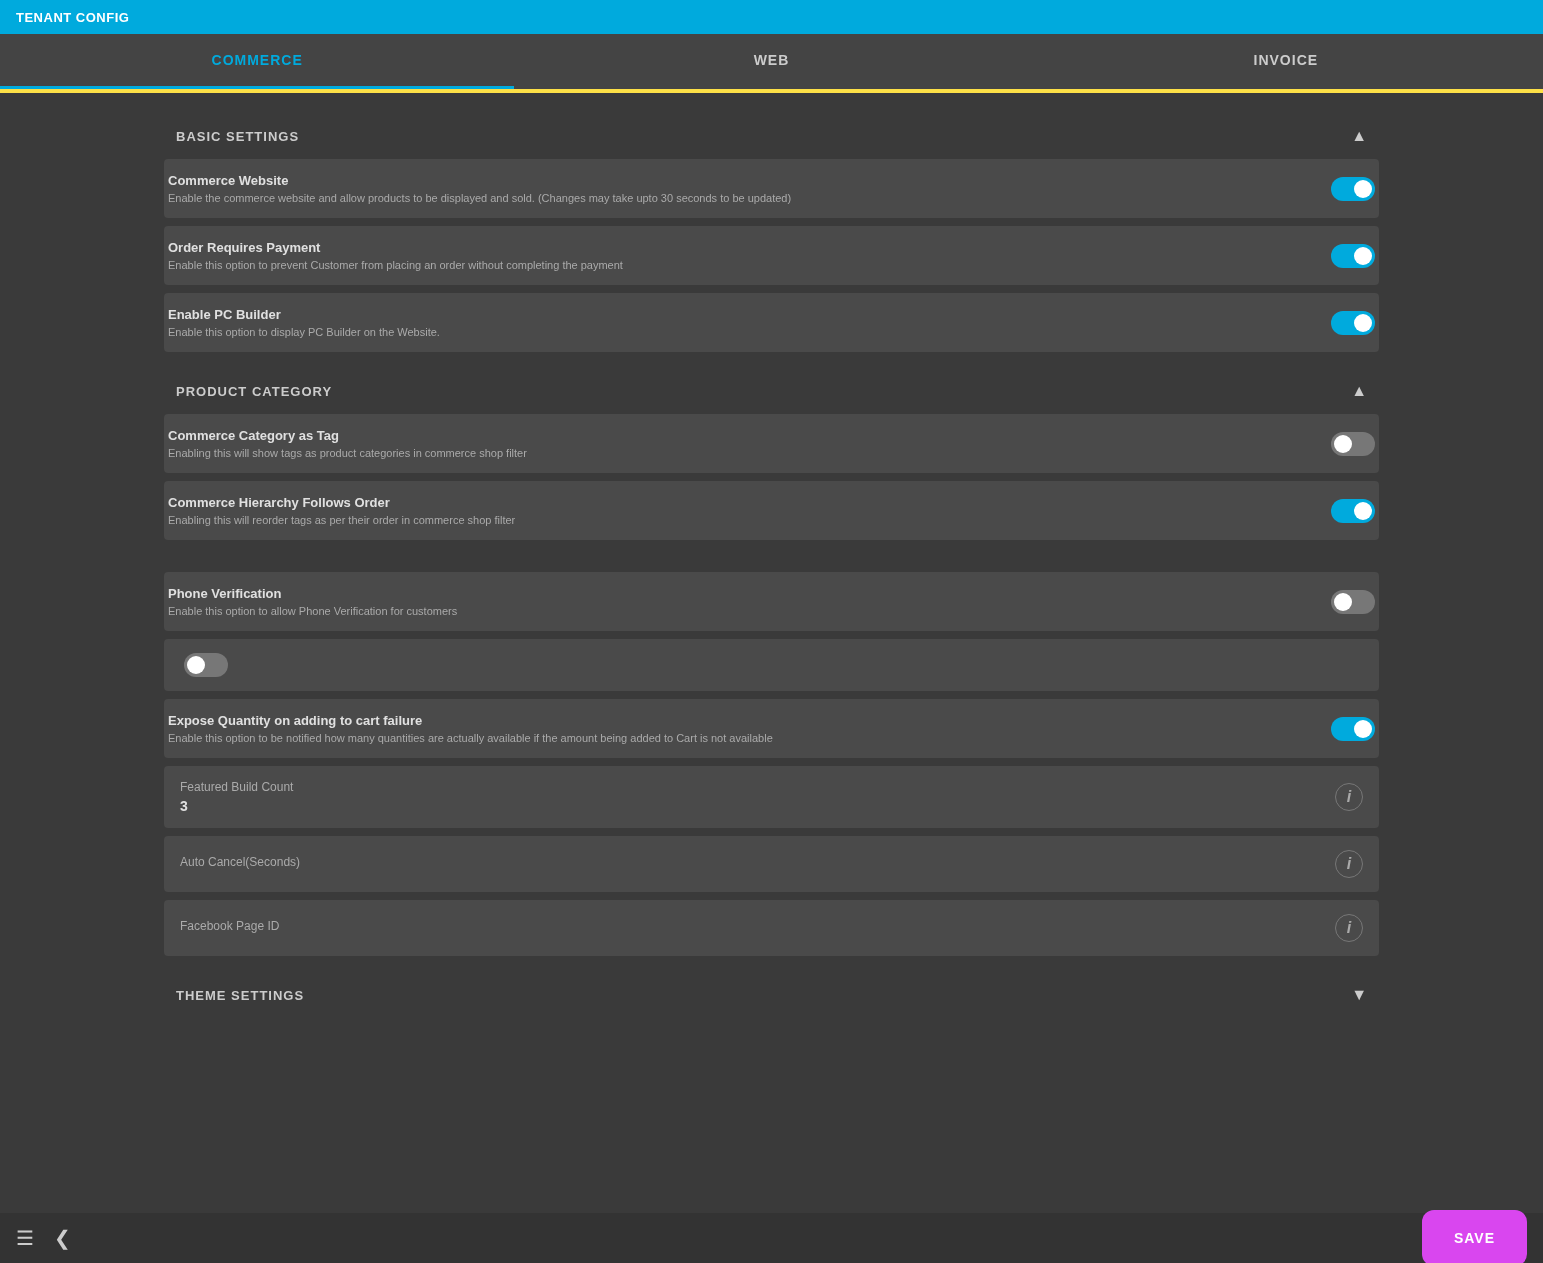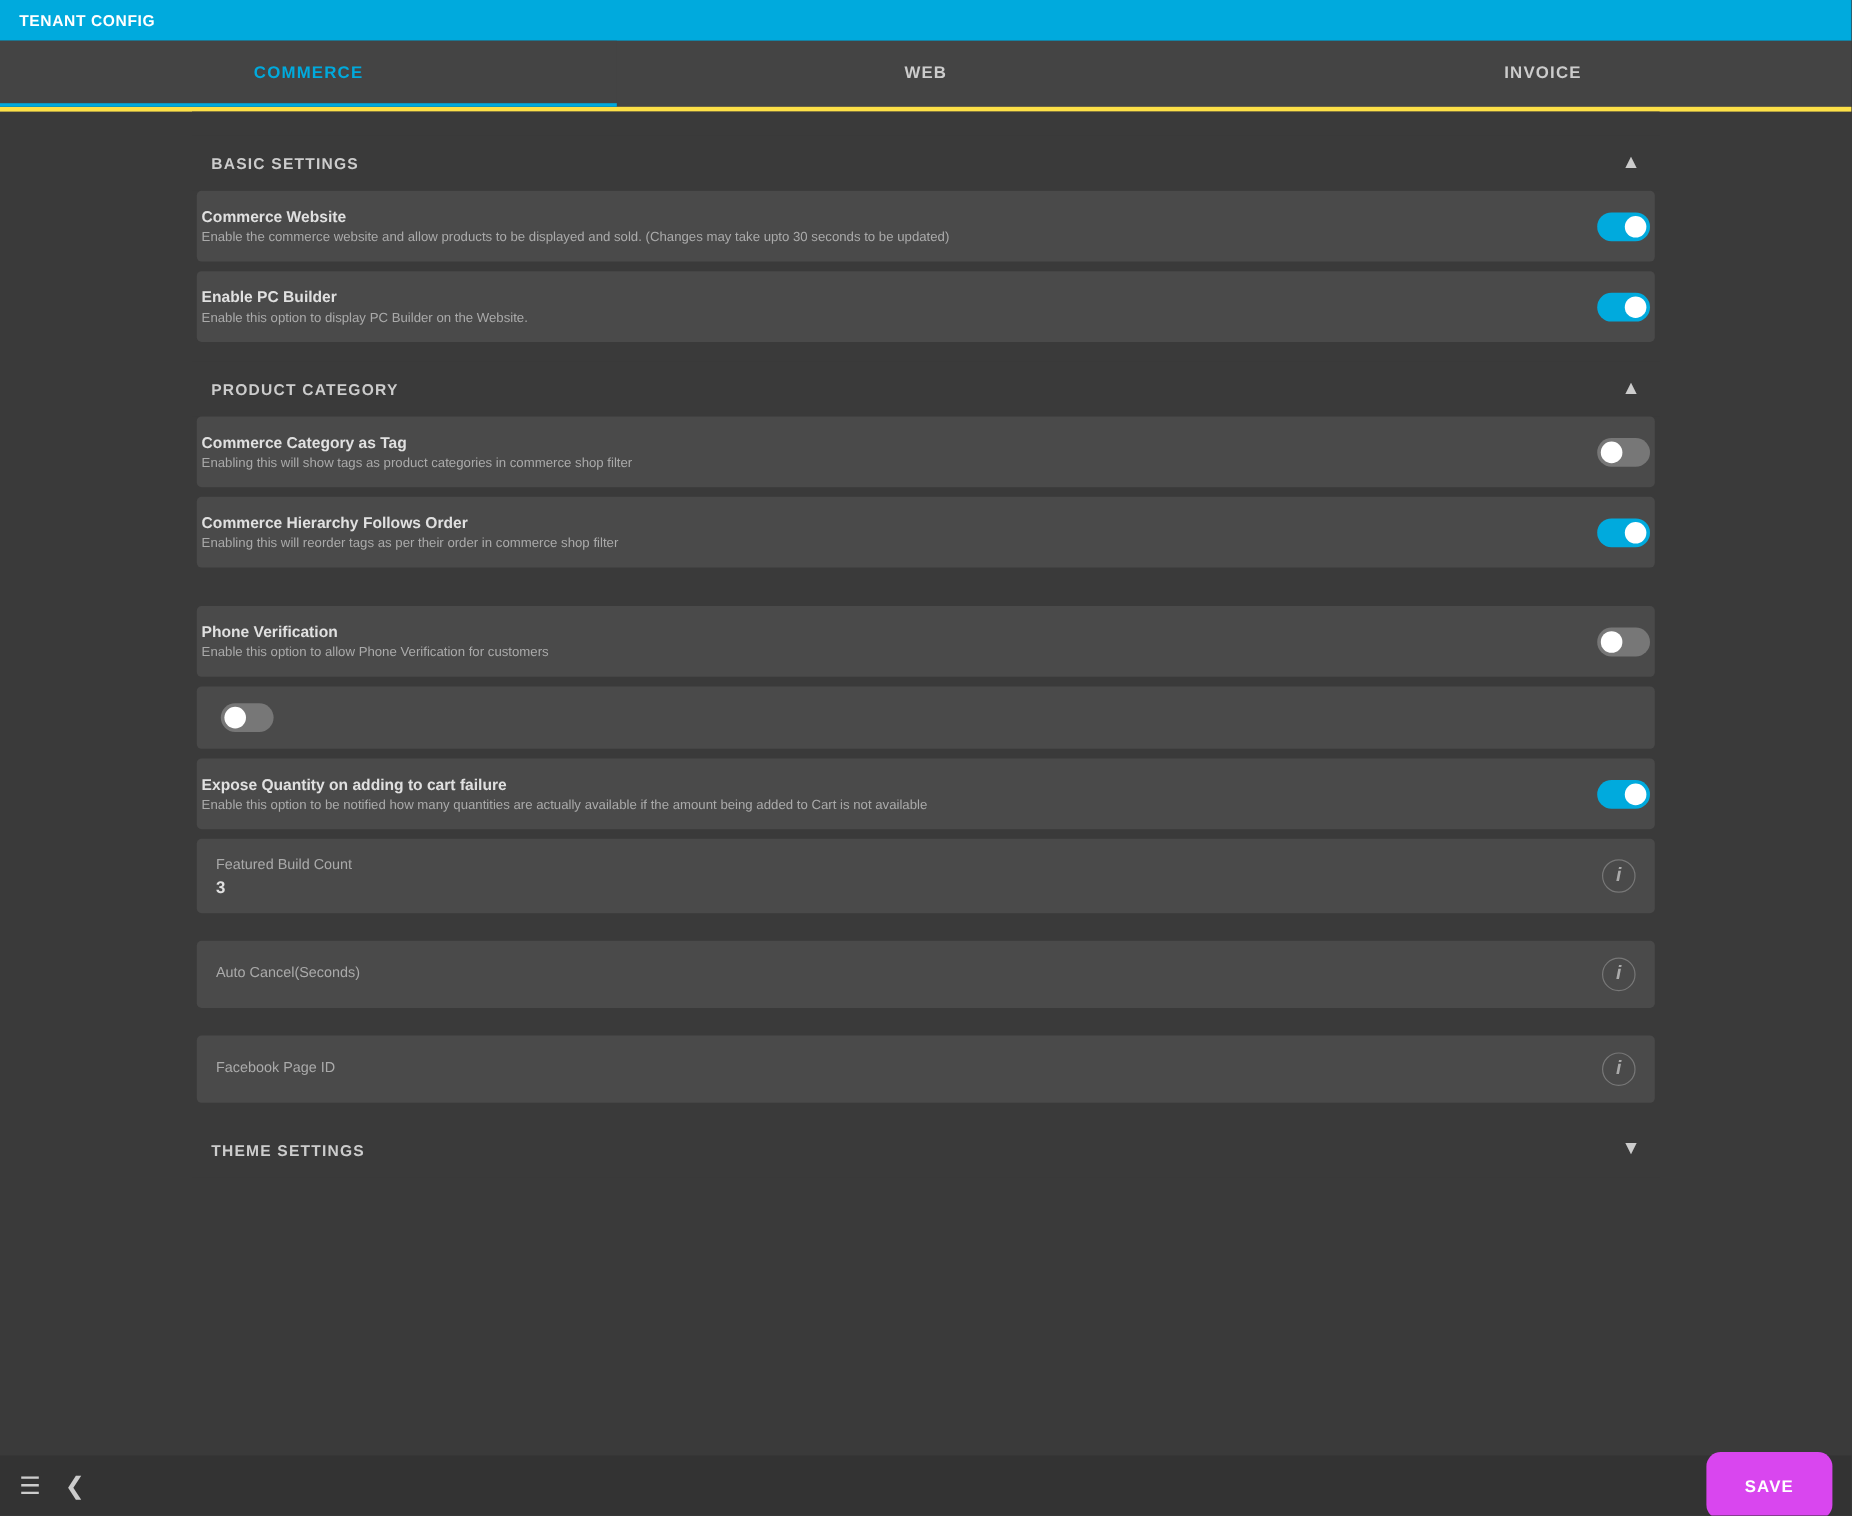--- a/index.html
+++ b/index.html
@@ -158,21 +158,21 @@
     }
 
     
     .info-row {
       display: flex;
       justify-content: space-between;
       align-items: center;
       background: #4a4a4a;
       border-radius: 4px;
       padding: 14px 16px;
-      margin-bottom: 23px;
+      margin-bottom: 8px;
       min-height: 56px;
     }
     .info-row-content {
       flex: 1;
     }
     .info-row-label {
       color: #aaa;
       font-size: 12px;
       margin-bottom: 4px;
     }
@@ -266,20 +266,30 @@
           <div class="setting-info">
             <div class="setting-label">Commerce Website</div>
             <div class="setting-description">Enable the commerce website and allow products to be displayed and sold. (Changes may take upto 30 seconds to be updated)</div>
           </div>
           <label class="toggle">
             <input type="checkbox" checked="" style="">
             <span class="toggle-slider"></span>
           </label>
         </div>
 
+        <div class="setting-row">
+          <div class="setting-info">
+            <div class="setting-label">Order Requires Payment</div>
+            <div class="setting-description">Enable this option to prevent Customer from placing an order without completing the payment</div>
+          </div>
+          <label class="toggle">
+            <input type="checkbox" checked="" style="">
+            <span class="toggle-slider"></span>
+          </label>
+        </div>
 
         <div class="setting-row">
           <div class="setting-info">
             <div class="setting-label">Enable PC Builder</div>
             <div class="setting-description">Enable this option to display PC Builder on the Website.</div>
           </div>
           <label class="toggle">
             <input type="checkbox" checked="" style="">
             <span class="toggle-slider"></span>
           </label>

